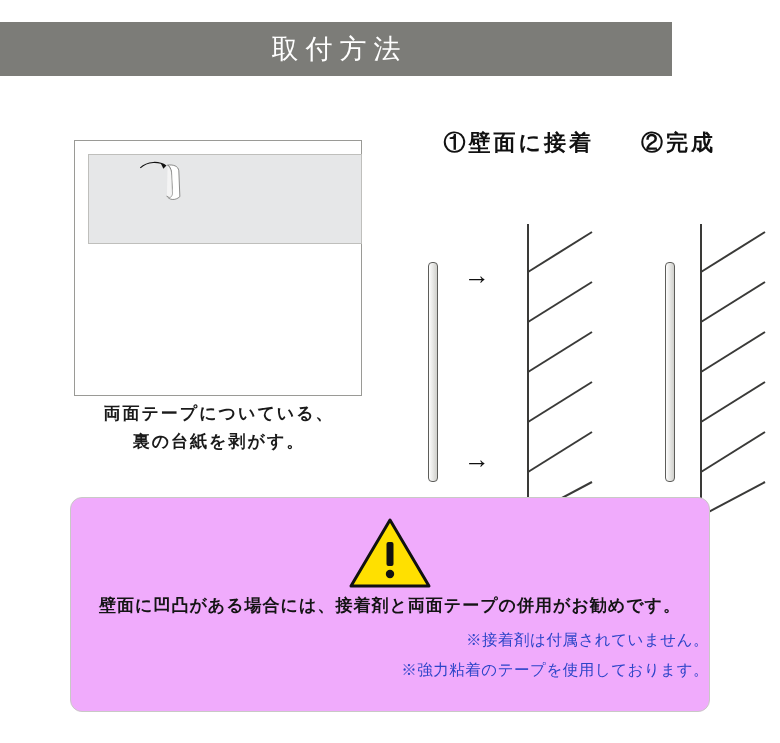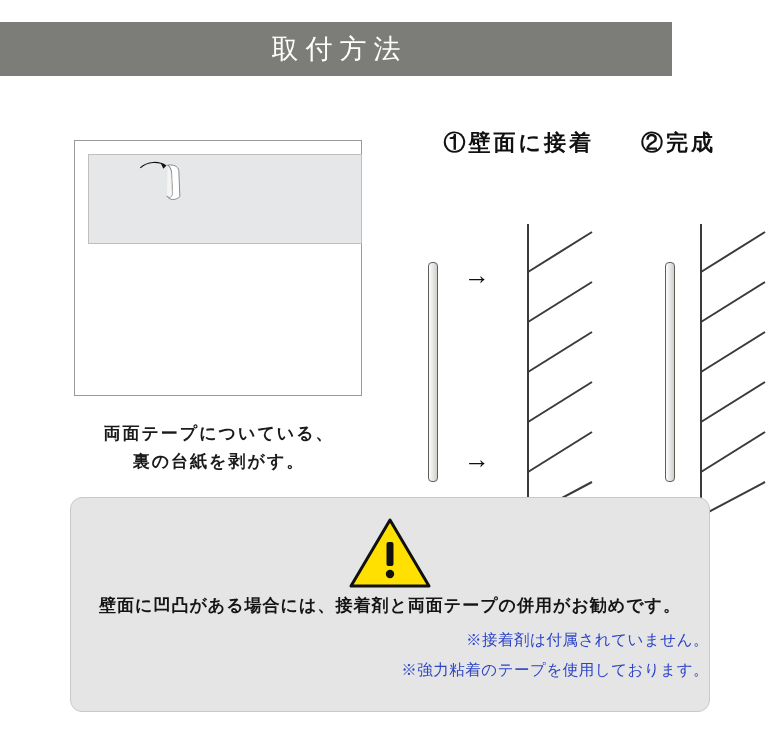--- a/index.html
+++ b/index.html
@@ -78,21 +78,20 @@
     position: absolute;
     left: 64px;
     top: 400px;
     width: 310px;
     text-align: center;
     font-size: 17px;
     line-height: 28px;
     letter-spacing: 2px;
     color: #1a1a1a;
     font-weight: 700;
-    margin-top: 20px;
   }
 
   
   .step {
     position: absolute;
     top: 128px;
   }
   .step-1 { left: 404px; width: 190px; text-align: right; }
   .step-2 { left: 612px; width: 140px; margin-left: 29px; }
 
@@ -138,21 +137,21 @@
 
   
   .notice {
     position: absolute;
     left: 70px;
     top: 497px;
     width: 640px;
     height: 215px;
     border: 1px solid #c9c9c6;
     border-radius: 12px;
-    background: #e5e5e5;
+    background: #f0abfc;
     box-sizing: border-box;
   }
   .warn-icon {
     position: absolute;
     left: 50%;
     top: 18px;
     transform: translateX(-50%);
   }
   .notice-main {
     position: absolute;

